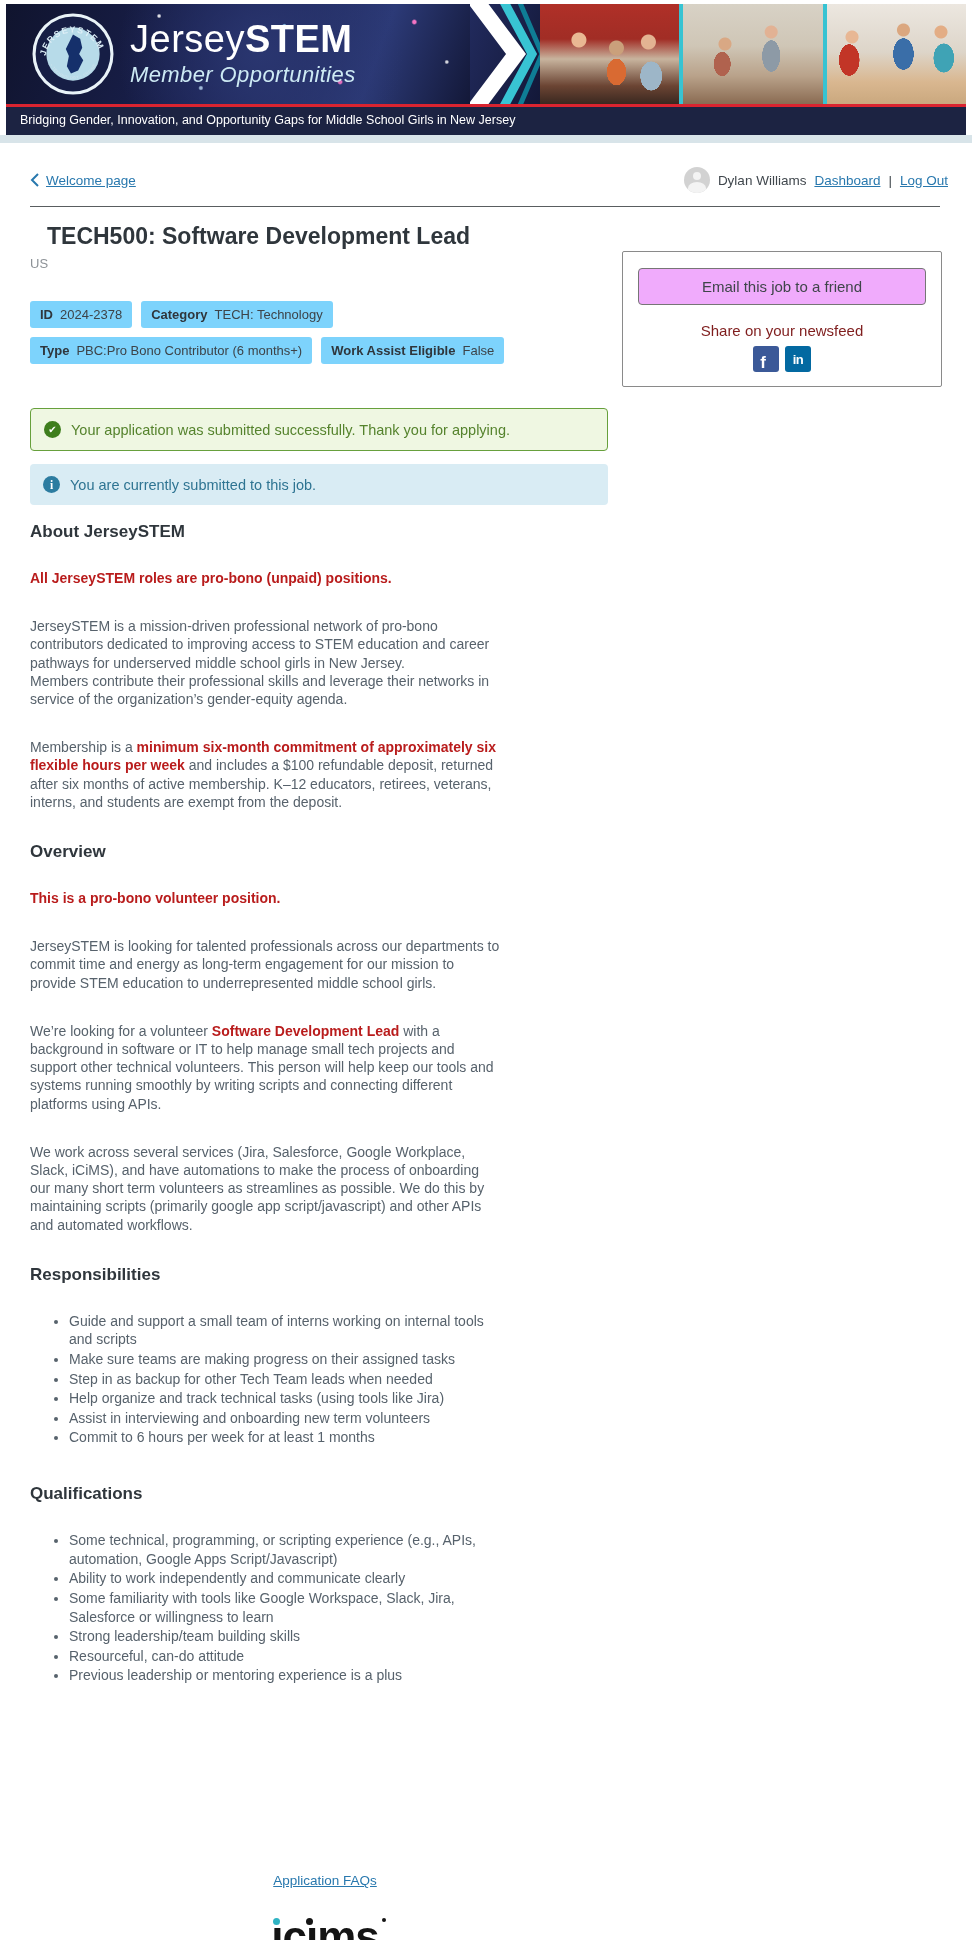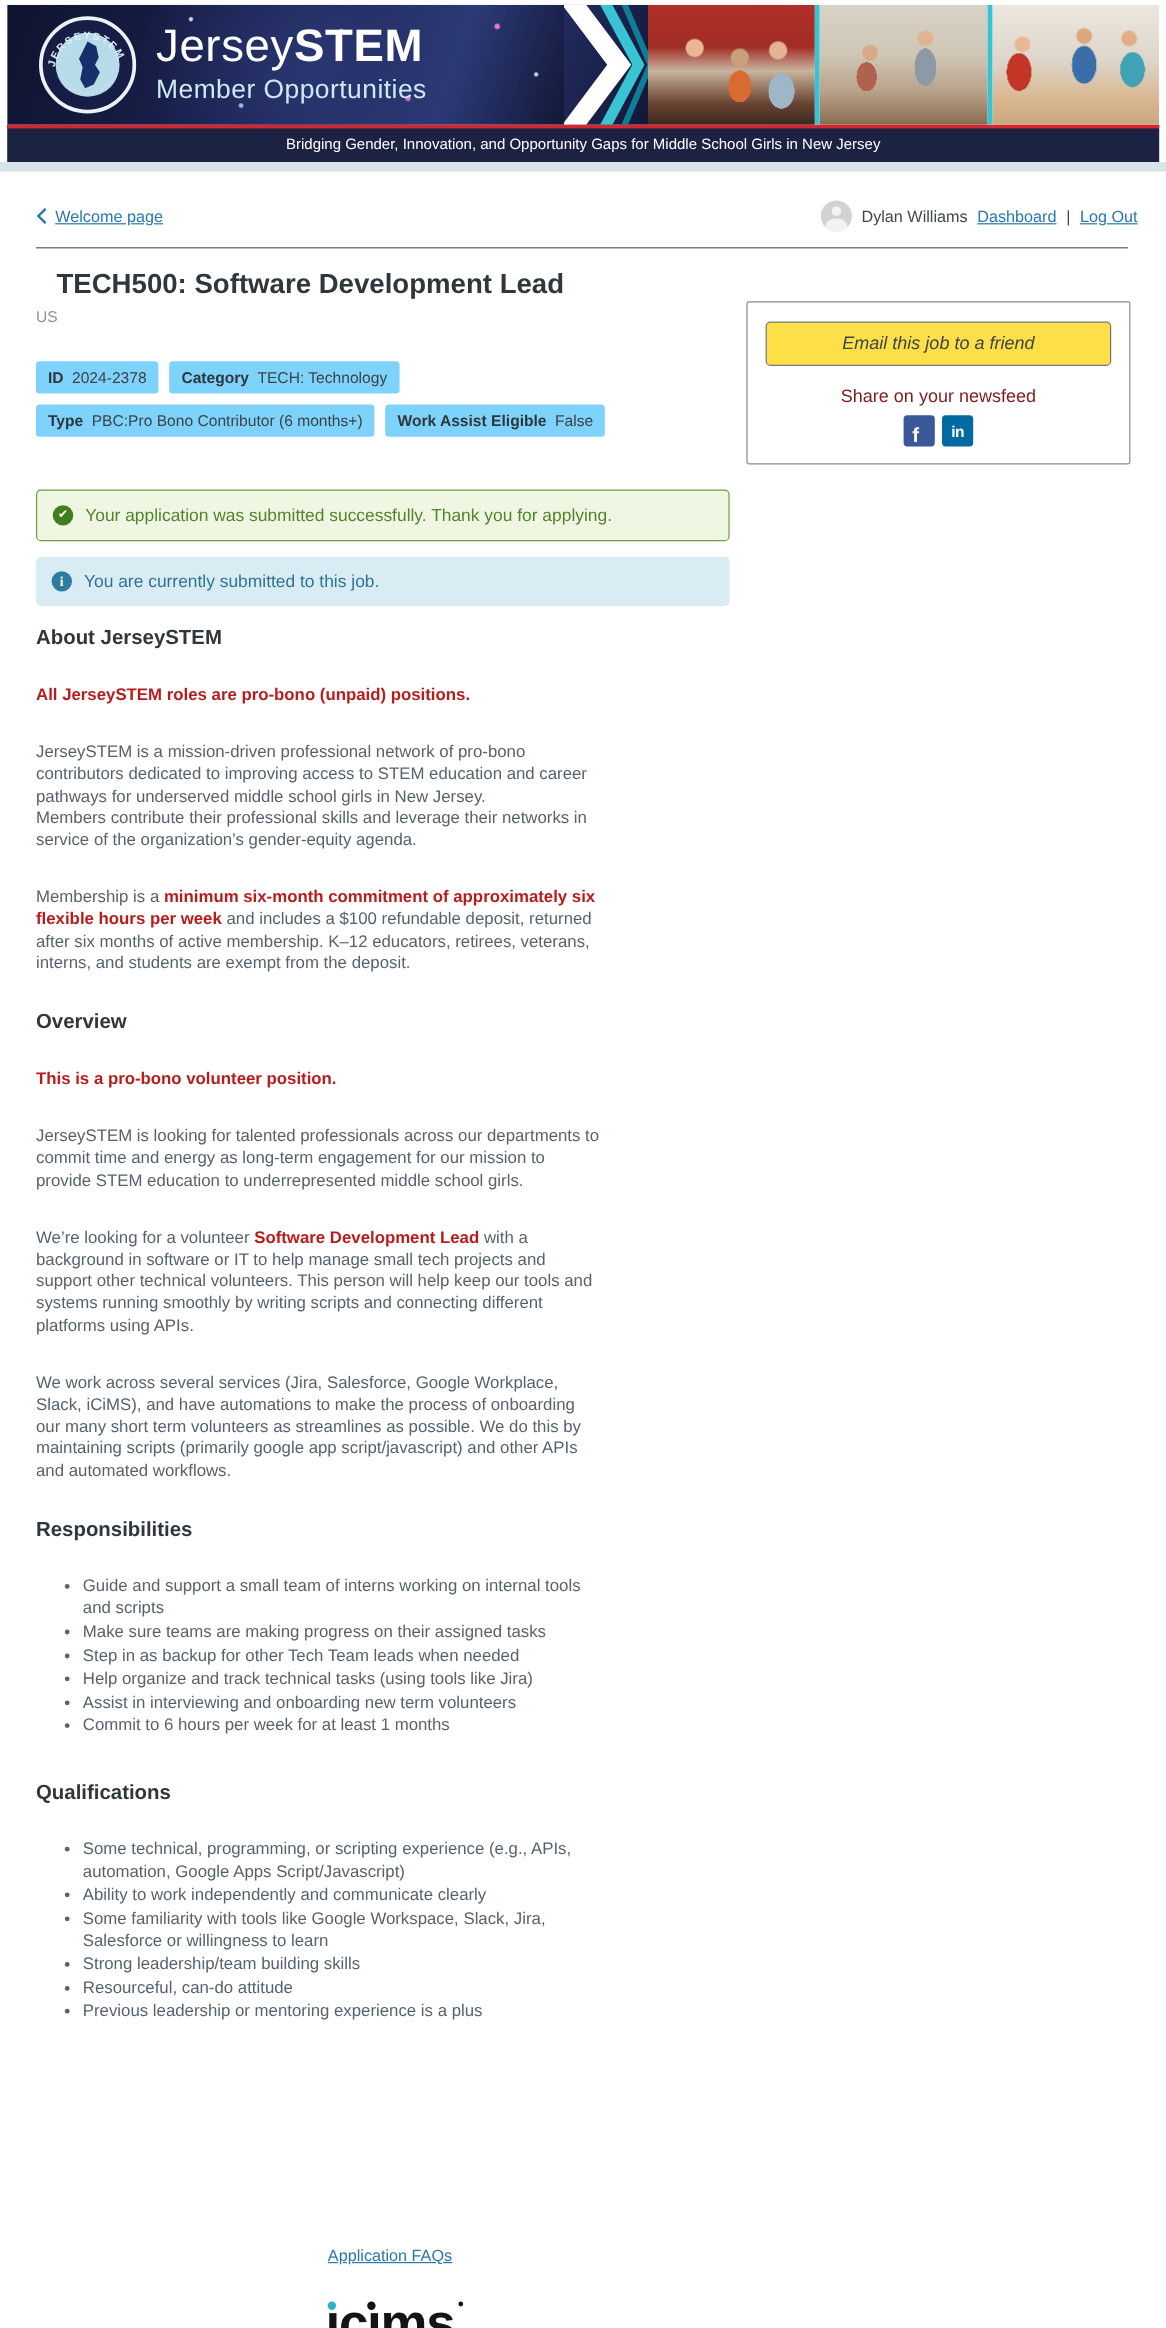--- a/index.html
+++ b/index.html
@@ -25,21 +25,21 @@
       radial-gradient(circle at 95% 58%, rgba(255,255,255,.8) 1px, transparent 2.4px),
       radial-gradient(circle at 12% 70%, rgba(255,255,255,.5) 1px, transparent 2.2px),
       radial-gradient(circle at 55% 50%, #2a3670 0%, rgba(42,54,112,0) 55%),
       linear-gradient(110deg,#10142e 0%,#1a2150 45%,#2c3a77 78%,#131838 100%);
   }
   .brand-logo { width:82px; height:82px; flex:0 0 82px; }
   .brand-text { margin-left:16px; }
   .brand-title { font-size:38px; line-height:1.05; letter-spacing:.5px; white-space:nowrap; }
   .brand-title .light { font-weight:400; }
   .brand-title .bold  { font-weight:700; }
-  .brand-sub { font-size:22px; color:#cdeaf4; margin-top:3px; text-align:center; letter-spacing:.4px; }
+  .brand-sub { font-size:22px; color:#cdeaf4; margin-top:3px; text-align:center; letter-spacing:.4px;font-style:italic; }
   .banner-chevrons { flex:0 0 70px; background:linear-gradient(110deg,#222b5e,#131838); }
   .banner-chevrons svg { width:70px; height:100px; display:block; }
   .banner-photos { flex:1; display:flex; }
   .photo { flex:1; }
   .photo-1 { background:
       radial-gradient(circle at 28% 36%, #e9b893 7px, transparent 8px),
       radial-gradient(circle at 55% 44%, #caa07b 7px, transparent 8px),
       radial-gradient(circle at 78% 38%, #e3b392 7px, transparent 8px),
       radial-gradient(ellipse 16px 22px at 55% 68%, #d96a32 0 60%, transparent 61%),
       radial-gradient(ellipse 18px 24px at 80% 72%, #9db6c8 0 60%, transparent 61%),
@@ -53,42 +53,42 @@
   .photo-3 { border-left:4px solid #37c3d2; background:
       radial-gradient(circle at 18% 33%, #e8b794 6px, transparent 7px),
       radial-gradient(circle at 55% 26%, #dba77f 6px, transparent 7px),
       radial-gradient(circle at 82% 28%, #e3ad85 6px, transparent 7px),
       radial-gradient(ellipse 17px 26px at 16% 56%, #c23527 0 60%, transparent 61%),
       radial-gradient(ellipse 17px 26px at 55% 50%, #3a6ea8 0 60%, transparent 61%),
       radial-gradient(ellipse 17px 24px at 84% 54%, #3fa3b5 0 60%, transparent 61%),
       linear-gradient(180deg,#ece7e0 0%,#ddd5c9 48%,#d9b790 78%,#caa87e 100%); }
   .tagline {
     border-top:3px solid #da2430; background:#1c2342; color:#fff;
-    font-size:12.5px; text-align:center; padding:6px 14px 8px;
+    font-size:12.5px; padding:6px 14px 8px;
   }
   .strip { height:8px; background:#d8e4e9; }
 
   
   .topnav { display:flex; align-items:center; margin:24px 24px 0 30px; font-size:13.5px; }
   .back-link { color:#2878ae; display:inline-flex; align-items:center; gap:7px; text-decoration:none; }
   .back-link .lbl { text-decoration:underline; }
   .user-cluster { margin-left:auto; display:flex; align-items:center; gap:8px; color:#40474d; }
   .avatar { width:26px; height:26px; border-radius:50%; background:#d2d2d2; position:relative; overflow:hidden; }
   .avatar::before { content:""; position:absolute; top:5px; left:9px; width:8px; height:8px; border-radius:50%; background:#f3f3f3; }
   .avatar::after  { content:""; position:absolute; top:15px; left:4px; width:18px; height:12px; border-radius:50% 50% 0 0; background:#f3f3f3; }
   .nav-link { color:#2878ae; text-decoration:underline; }
   .divider { border:0; border-top:1px solid #595d60; margin:13px 32px 0 30px; }
 
   
   .main { display:flex; align-items:flex-start; margin:0 30px; }
   .left-col { width:578px; }
   .right-col { margin-left:auto; width:320px; margin-top:44px; }
   .side-box { border:1px solid #8a8a8a; padding:16px 15px 14px; text-align:center; border-radius:2px; }
-  .email-btn { display:block; width:100%; background:#fde047; border:1px solid #767676; border-radius:4px;
-    font-size:15px; color:#3f454a; padding:9px 0; font-family:inherit; cursor:pointer;font-style:italic; }
+  .email-btn { display:block; width:100%; background:#f0abfc; border:1px solid #767676; border-radius:4px;
+    font-size:15px; color:#3f454a; padding:9px 0; font-family:inherit; cursor:pointer; }
   .share-label { font-size:15px; color:#7f1d1d; margin-top:17px; }
   .social { display:flex; justify-content:center; gap:6px; margin-top:7px; }
   .social-btn { width:26px; height:26px; border-radius:3px; color:#fff; font-weight:bold;
     display:flex; align-items:center; justify-content:center; cursor:pointer; }
   .fb { background:#3b5998; font-size:17px; align-items:flex-end; padding-right:6px; line-height:1; padding-bottom:1px; }
   .li { background:#0369a1; font-size:13px; letter-spacing:-.5px; }
 
   
   .job-title { font-size:23px; color:#2f363c; margin:16px 17px 6px; font-weight:700; }
   .location { font-size:13px; color:#8d9297; margin:0 0 30px; }

